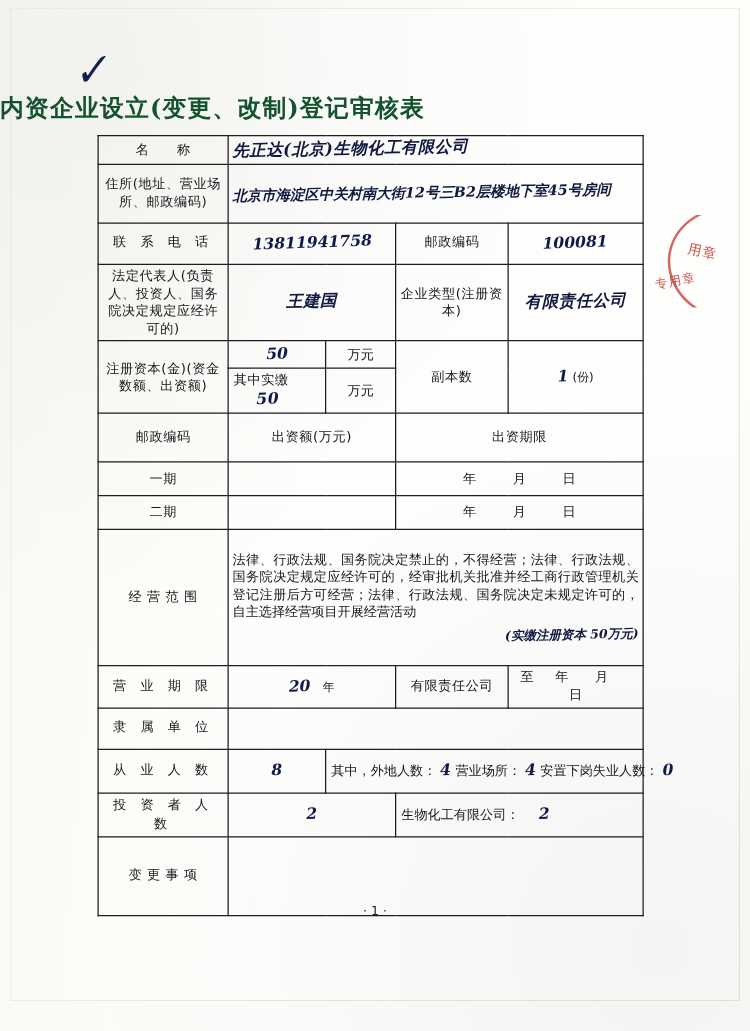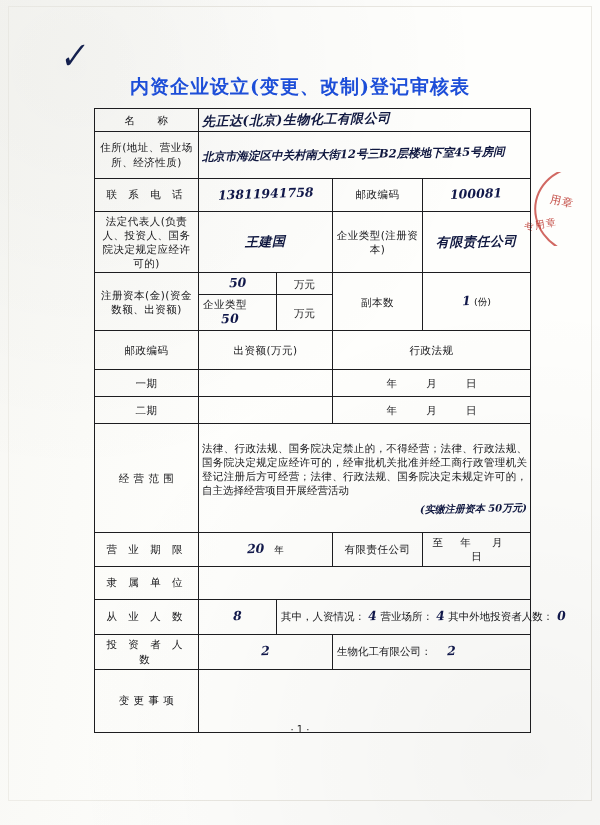--- a/index.html
+++ b/index.html
@@ -36,31 +36,30 @@
       radial-gradient(circle at 12% 8%, rgba(0,0,0,0.035), rgba(0,0,0,0) 45%),
       radial-gradient(circle at 88% 92%, rgba(0,0,0,0.04), rgba(0,0,0,0) 50%),
       linear-gradient(95deg, rgba(245,245,240,0.6), rgba(255,255,255,0) 40%);
     pointer-events: none;
   }
   
   .doc-title {
     position: absolute;
     left: 0; right: 0;
     top: 74px;
-    text-align: center;
     font-family: "DejaVu Serif", serif;
     font-size: 19px;
     font-weight: bold;
     letter-spacing: 1px;
-    color: #1d4ed8;
+    color: #14532d;
   }
   
   table.form {
     position: absolute;
-    left: 94px;
+    left: 78px;
     top: 108px;
     width: 436px;
     border-collapse: collapse;
     table-layout: fixed;
   }
   table.form td {
     border: 1px solid #1d1d20;
     font-size: 10.5px;
     line-height: 1.35;
     color: #17171a;
@@ -210,21 +209,21 @@
 
     <tbody>
         <tr>
       <td class="lbl">名　　称</td>
       <td class="val pad-l" colspan="4">
         <span class="hw">先正达(北京)生物化工有限公司</span>
       </td>
     </tr>
 
     <tr>
-      <td class="lbl" style="height:42px">住所(地址、营业场所、经济性质)</td>
+      <td class="lbl" style="height:42px">住所(地址、营业场所、邮政编码)</td>
       <td class="val pad-l" colspan="4">
         <span class="hw-sm">北京市海淀区中关村南大街12号三B2层楼地下室45号房间</span>
       </td>
     </tr>
 
     <tr>
       <td class="lbl-sp" style="height:28px">联 系 电 话</td>
       <td class="val center" colspan="2">
         <span class="hw-num">13811941758</span>
       </td>
@@ -252,30 +251,30 @@
       </td>
       <td class="center tiny">万元</td>
       <td class="lbl" rowspan="2">副本数</td>
       <td class="val center" rowspan="2">
         <span class="hw-num">1</span>
         <span class="note-paren">(份)</span>
       </td>
     </tr>
     <tr>
       <td class="lbl tiny" style="text-align:left;padding-left:4px">
-        <span>企业类型</span>
+        <span>其中实缴</span>
         <span class="hw-num" style="margin-left:18px">50</span>
       </td>
       <td class="center tiny">万元</td>
     </tr>
 
     <tr>
       <td class="lbl" style="height:34px">邮政编码</td>
       <td class="lbl" colspan="2">出资额(万元)</td>
-      <td class="lbl" colspan="2">行政法规</td>
+      <td class="lbl" colspan="2">出资期限</td>
     </tr>
 
     <tr>
       <td class="lbl" style="height:22px">一期</td>
       <td colspan="2"></td>
       <td colspan="2" class="center tiny">
         <span style="margin-right:26px">年</span>
         <span style="margin-right:26px">月</span>
         <span>日</span>
       </td>
@@ -320,25 +319,25 @@
       <td class="lbl-sp" style="height:28px">隶 属 单 位</td>
       <td colspan="4"></td>
     </tr>
 
     <tr>
       <td class="lbl-sp" style="height:30px">从 业 人 数</td>
       <td class="val center">
         <span class="hw-num">8</span>
       </td>
       <td colspan="3" class="tiny nowrap" style="padding-left:4px">
-        <span>其中，人资情况：</span>
+        <span>其中，外地人数：</span>
         <span class="hw-num">4</span>
         <span>营业场所：</span>
         <span class="hw-num">4</span>
-        <span>其中外地投资者人数：</span>
+        <span>安置下岗失业人数：</span>
         <span class="hw-num">0</span>
       </td>
     </tr>
 
     <tr>
       <td class="lbl-sp" style="height:30px">投 资 者 人 数</td>
       <td class="val center" colspan="2">
         <span class="hw-num">2</span>
       </td>
       <td colspan="2" class="tiny" style="padding-left:4px">

